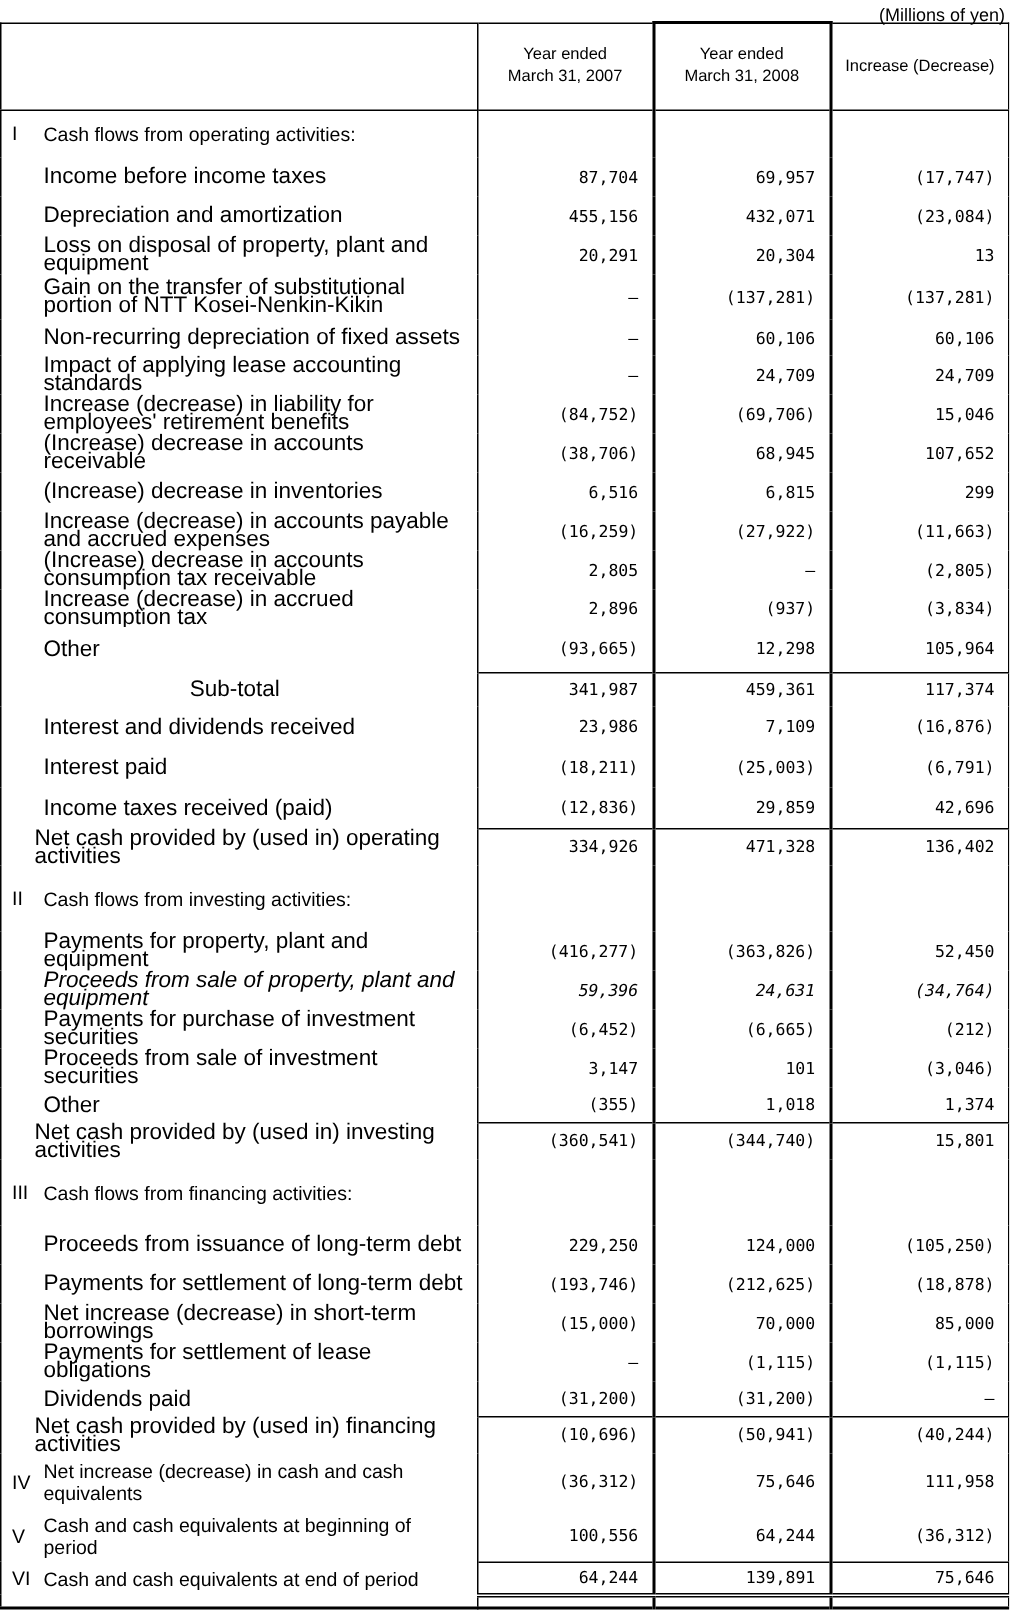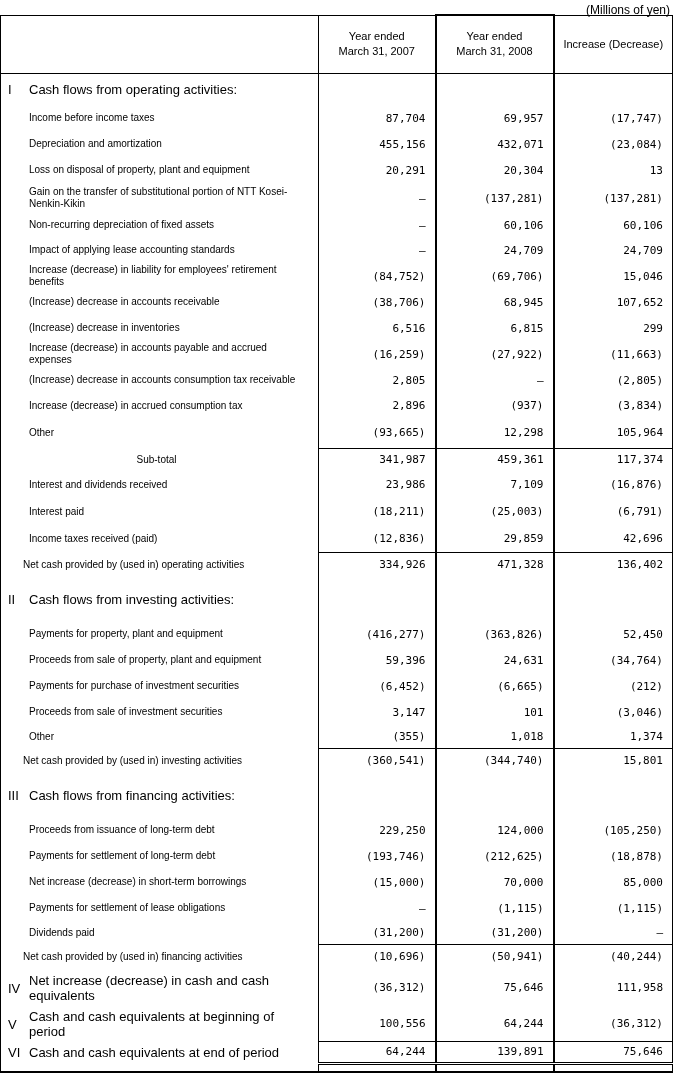--- a/index.html
+++ b/index.html
@@ -12,21 +12,21 @@
   }
   table.cf {
     position:absolute; top:14px; left:0; width:672px;
     border-collapse:collapse; table-layout:fixed;
     border:1px solid #000; border-bottom:2px solid #000;
   }
   td { padding:0; vertical-align:middle; overflow:hidden; }
   .c-label {
     border-right:1px solid #000; position:relative;
     padding-left:28px; padding-right:6px;
-    font-size:10px; line-height:12px;
+    font-size:15px; line-height:12px;
   }
   .c-num {
     text-align:right; padding-right:9px;
     font-family:"DejaVu Sans Mono", monospace; font-size:11px;
   }
   .c-2008 { border-left:2px solid #000; border-right:2px solid #000; }
   thead tr { height:58px; }
   thead td { border-bottom:1px solid #000; }
   thead .c-2008 { border-top:2px solid #000; }
   thead .h-col {
@@ -253,21 +253,21 @@
     </tr>
         <tr class="row-item" style="height: 26px;">
       <td class="c-label">
         <span class="numeral"></span>
         <span class="lbl">Payments for property, plant and equipment</span>
       </td>
       <td class="c-num">(416,277)</td>
       <td class="c-num c-2008">(363,826)</td>
       <td class="c-num">52,450</td>
     </tr>
-        <tr class="row-item" style="height: 26px;">
+        <tr class="row-item" style="height: 26px; font-style: italic;">
       <td class="c-label">
         <span class="numeral"></span>
         <span class="lbl">Proceeds from sale of property, plant and equipment</span>
       </td>
       <td class="c-num">59,396</td>
       <td class="c-num c-2008">24,631</td>
       <td class="c-num">(34,764)</td>
     </tr>
         <tr class="row-item" style="height: 26px; padding-left: 16px;">
       <td class="c-label">

